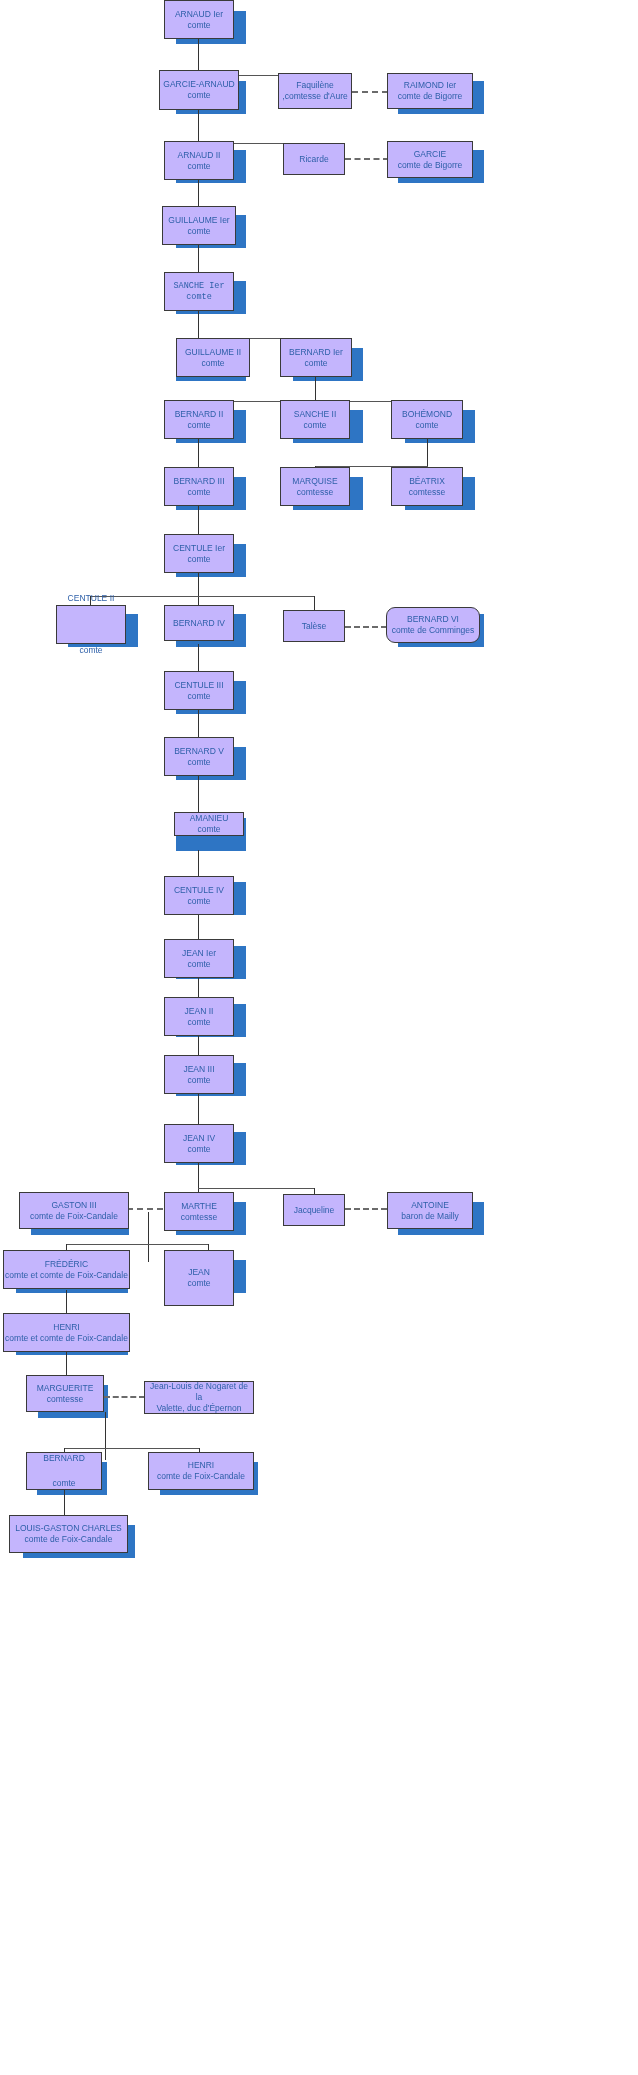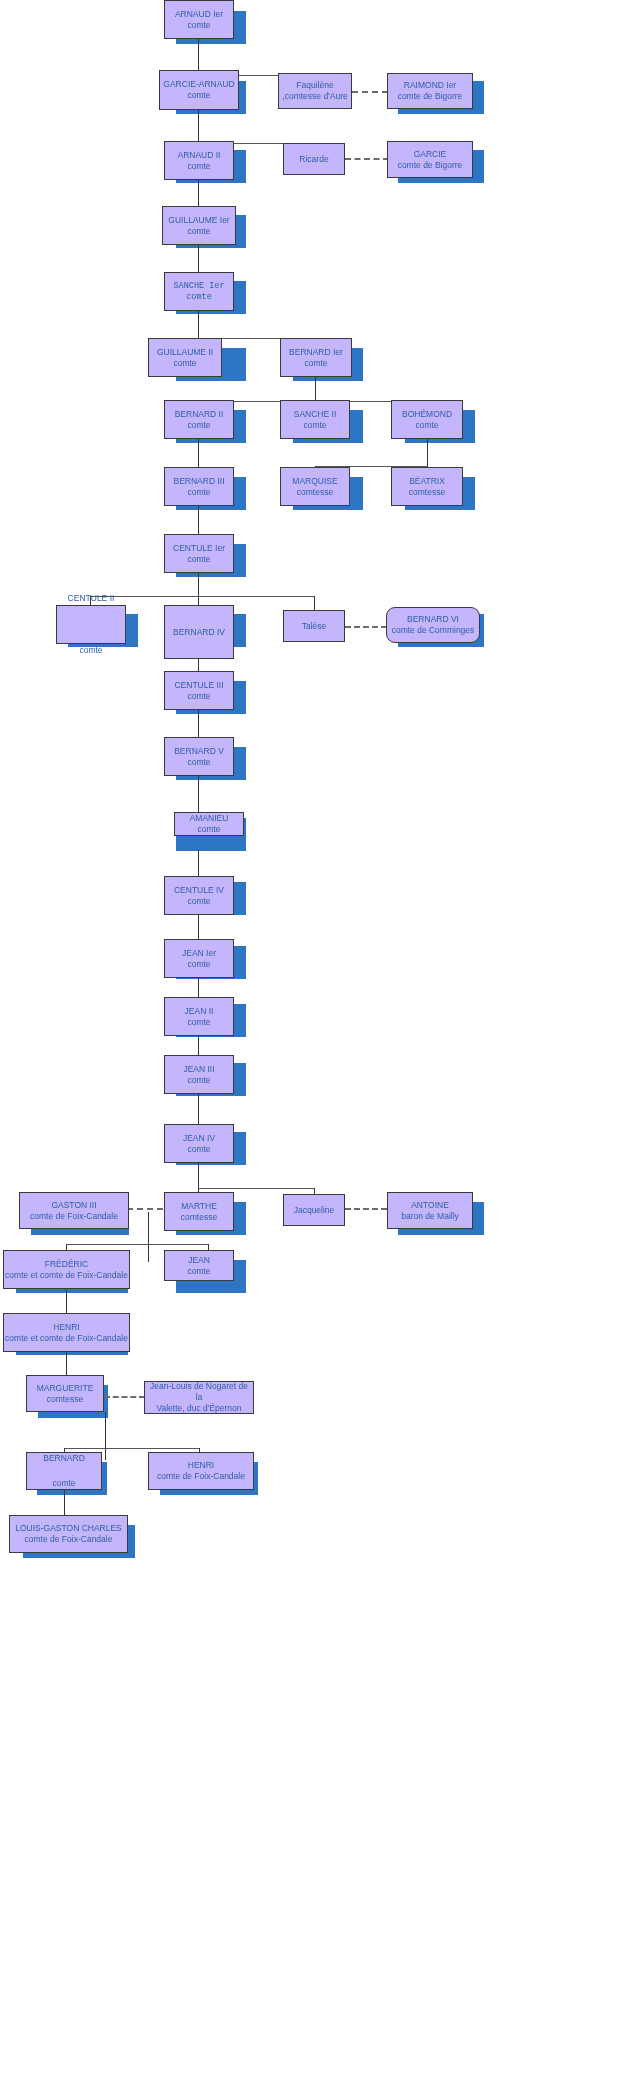--- a/index.html
+++ b/index.html
@@ -201,21 +201,21 @@
   <div class="node" style="left:162px;top:206px;width:74px;height:39px;">
     <span class="l1">GUILLAUME Ier</span>
     <span class="l2">comte</span>
   </div>
 
   <div class="node" style="left:164px;top:272px;width:70px;height:39px;font-family:Liberation Mono, monospace;">
     <span class="l1">SANCHE Ier</span>
     <span class="l2">comte</span>
   </div>
 
-  <div class="node" style="left:148px;top:338px;width:74px;height:39px;">
+  <div class="node" style="left:176px;top:338px;width:74px;height:39px;">
     <span class="l1">GUILLAUME II</span>
     <span class="l2">comte</span>
   </div>
 
   <div class="node" style="left:280px;top:338px;width:72px;height:39px;">
     <span class="l1">BERNARD Ier</span>
     <span class="l2">comte</span>
   </div>
 
   <div class="node" style="left:164px;top:400px;width:70px;height:39px;">
@@ -251,21 +251,21 @@
   <div class="node" style="left:164px;top:534px;width:70px;height:39px;">
     <span class="l1">CENTULE Ier</span>
     <span class="l2">comte</span>
   </div>
 
   <div class="node" style="left:56px;top:605px;width:70px;height:39px;gap:41px;">
     <span class="l1">CENTULE II</span>
     <span class="l2">comte</span>
   </div>
 
-  <div class="node" style="left:164px;top:605px;width:70px;height:54px;">
+  <div class="node" style="left:164px;top:605px;width:70px;height:36px;">
     <span class="l1">BERNARD IV</span>
 
   </div>
 
   <div class="node" style="left:283px;top:610px;width:62px;height:32px;">
     <span class="l1">Talèse</span>
 
   </div>
 
   <div class="node" style="left:386px;top:607px;width:94px;height:36px;border-radius:9px;">
@@ -331,21 +331,21 @@
   <div class="node" style="left:387px;top:1192px;width:86px;height:37px;">
     <span class="l1">ANTOINE</span>
     <span class="l2">baron de Mailly</span>
   </div>
 
   <div class="node" style="left:3px;top:1250px;width:127px;height:39px;">
     <span class="l1">FRÉDÉRIC</span>
     <span class="l2">comte et comte de Foix-Candale</span>
   </div>
 
-  <div class="node" style="left:164px;top:1250px;width:70px;height:31px;">
+  <div class="node" style="left:164px;top:1250px;width:70px;height:56px;">
     <span class="l1">JEAN</span>
     <span class="l2">comte</span>
   </div>
 
   <div class="node" style="left:3px;top:1313px;width:127px;height:39px;">
     <span class="l1">HENRI</span>
     <span class="l2">comte et comte de Foix-Candale</span>
   </div>
 
   <div class="node" style="left:26px;top:1375px;width:78px;height:37px;">

